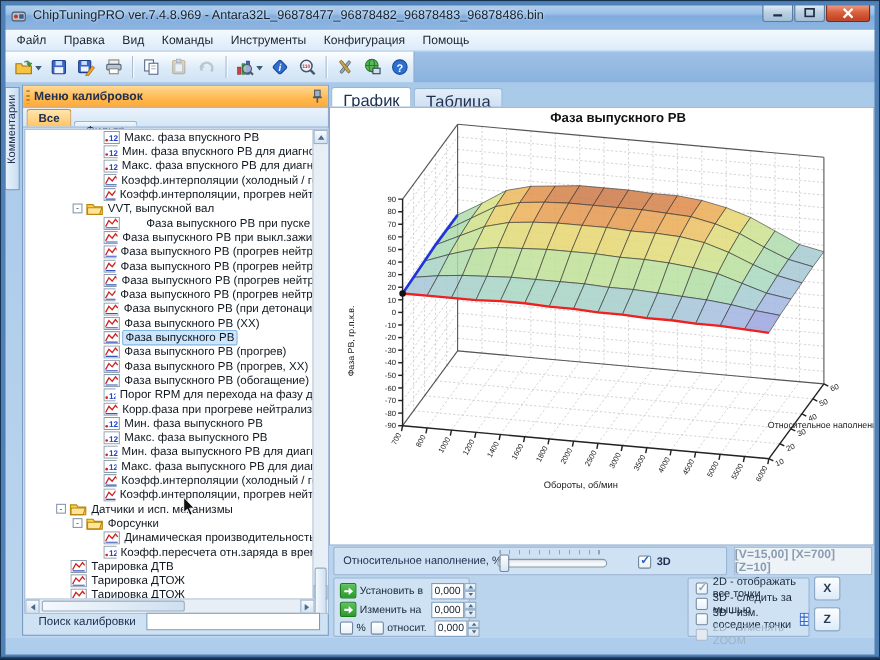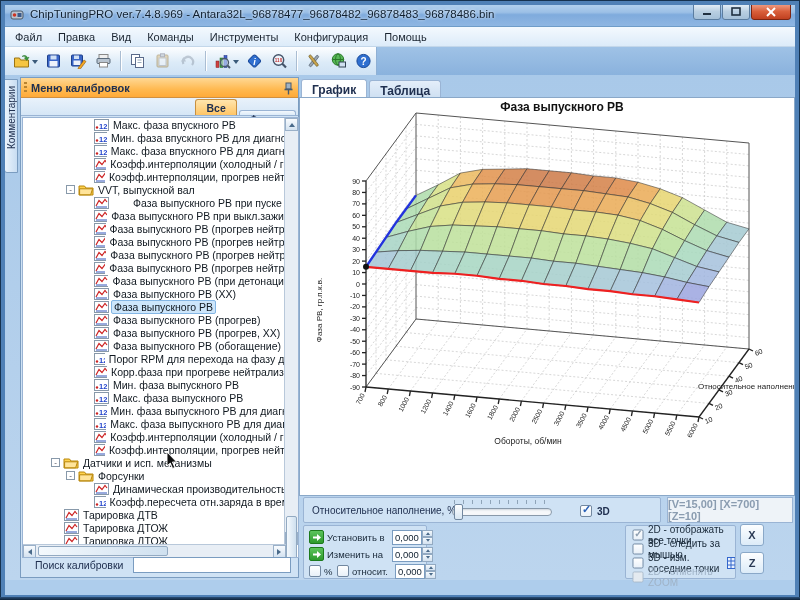--- a/index.html
+++ b/index.html
@@ -38,22 +38,22 @@
     background:linear-gradient(90deg,#eaf3fc,#c8ddf2);border:1px solid #7a9cc0;border-radius:0 0 0 3px;}
   .vstrip span{writing-mode:vertical-rl;transform:rotate(180deg);font-size:10px;color:#203050;display:block;margin:6px auto;}
   
   .left-panel{position:absolute;left:19px;top:2px;width:279px;height:501px;background:#cfe2f4;border:1px solid #7a9cc0;}
   .lp-header{position:absolute;left:0;top:0;right:0;height:20px;
     background:linear-gradient(180deg,#ffd894,#ffb950 60%,#ffaa38);display:flex;align-items:center;
     border-bottom:1px solid #d09040;}
   .lp-grip{width:3px;height:12px;margin:0 4px 0 3px;background:repeating-linear-gradient(180deg,#b98430 0 2px,transparent 2px 4px);}
   .lp-title{font-size:11px;font-weight:bold;color:#203050;}
   .lp-pin{position:absolute;right:4px;top:3px;}
-  .lp-tabs{position:absolute;left:0;top:20px;right:0;height:18px;display:flex;padding-left:16px;
-    background:linear-gradient(180deg,#e9f2fb,#d5e6f6);border-bottom:1px solid #9ab4d4;justify-content:flex-end;}
+  .lp-tabs{position:absolute;left:0;top:20px;right:0;height:18px;display:flex;padding-left:3px;
+    background:linear-gradient(180deg,#e9f2fb,#d5e6f6);border-bottom:1px solid #9ab4d4;}
   .lp-tab{font-size:10.5px;color:#203050;padding:2px 10px;border:1px solid #9ab4d4;border-bottom:none;border-radius:3px 3px 0 0;
     background:linear-gradient(180deg,#f3f8fd,#dcebf8);margin-right:2px;margin-top:12px;}
   .lp-tab.active{background:linear-gradient(180deg,#ffe5ad,#ffc566);border-color:#c89040;margin-top:1px;font-weight:bold;}
   .tree{position:absolute;left:1px;top:39px;width:277px;height:441px;background:#fff;border:1px solid #9ab4d4;overflow:hidden;}
   .tree-rows{position:absolute;left:0;top:0;width:263px;height:505px;overflow:hidden;}
   .tree-row{height:13px;display:flex;align-items:center;white-space:nowrap;font-size:10.5px;color:#101820;}
   .tree-row .lbl{margin-left:4px;overflow:hidden;}
   .tree-row .lbl.sel{background:#cde6fb;border:1px solid #84b6e4;border-radius:2px;padding:0 2px;margin-left:2px;}
   .expander{width:9px;height:9px;border:1px solid #8899aa;background:#fff;font-size:8px;line-height:7px;text-align:center;color:#445;margin-right:3px;flex:none;}
   .vsb{position:absolute;right:0;top:0;width:14px;height:427px;background:#e8eef5;border-left:1px solid #b8c8da;}
@@ -63,22 +63,22 @@
   .tri-dn{width:0;height:0;border:3px solid transparent;border-top:4px solid #4a6a8a;margin-bottom:-2px;}
   .tri-lf{width:0;height:0;border:3px solid transparent;border-right:4px solid #4a6a8a;margin-left:-2px;}
   .tri-rt{width:0;height:0;border:3px solid transparent;border-left:4px solid #4a6a8a;margin-right:-2px;}
   .sb-thumb{position:absolute;background:linear-gradient(90deg,#f4f9fd,#cfe0ef);border:1px solid #93aac2;border-radius:2px;}
   .search-row{position:absolute;left:0;bottom:2px;height:20px;right:0;display:flex;align-items:center;}
   .search-lbl{font-size:10.5px;color:#203050;margin-left:14px;}
   .search-input{position:absolute;left:112px;width:158px;height:16px;border:1px solid #7a9cc0;background:#fff;font-size:10px;padding:0 3px;font-family:"Liberation Sans",sans-serif;}
   
   .right-panel{position:absolute;left:298px;top:2px;width:497px;height:501px;}
   .rp-tabs{position:absolute;left:0;top:0;right:0;height:20px;display:flex;padding-left:2px;}
-  .rp-tab{font-size:12px;color:#203050;padding:3px 10px;border:1px solid #9ab4d4;border-bottom:none;border-radius:3px 3px 0 0;
-    background:linear-gradient(180deg,#e4eefa,#cfe0f2);margin-right:2px;margin-top:3px;font-weight:bold;}
+  .rp-tab{font-size:15px;color:#203050;padding:3px 10px;border:1px solid #9ab4d4;border-bottom:none;border-radius:3px 3px 0 0;
+    background:linear-gradient(180deg,#e4eefa,#cfe0f2);margin-right:2px;margin-top:3px;}
   .rp-tab.active{background:#fdfeff;margin-top:2px;}
   .chart-box{position:absolute;left:0;top:20px;width:496px;height:399px;background:#fff;border:1px solid #8aa8c8;}
   .chart-box svg{display:block;}
   
   .panelbox{position:absolute;background:#cfe2f4;border:1px solid #9ab4d4;border-radius:2px;}
   .ctl-label{font-size:10px;color:#203050;position:absolute;white-space:nowrap;}
   .coordsbox{position:absolute;left:368px;top:420px;width:126px;height:26px;background:#eef3f8;border:1px solid #9ab4d4;
     display:flex;align-items:center;justify-content:center;font-size:11px;font-weight:bold;color:#8a9cb0;}
   .slider{position:absolute;}
   .slider .track{position:absolute;left:0;right:0;top:4px;height:8px;background:#f6f8fa;border:1px solid #8899aa;border-radius:4px;box-shadow:inset 1px 1px 2px #ccd4dc;}

